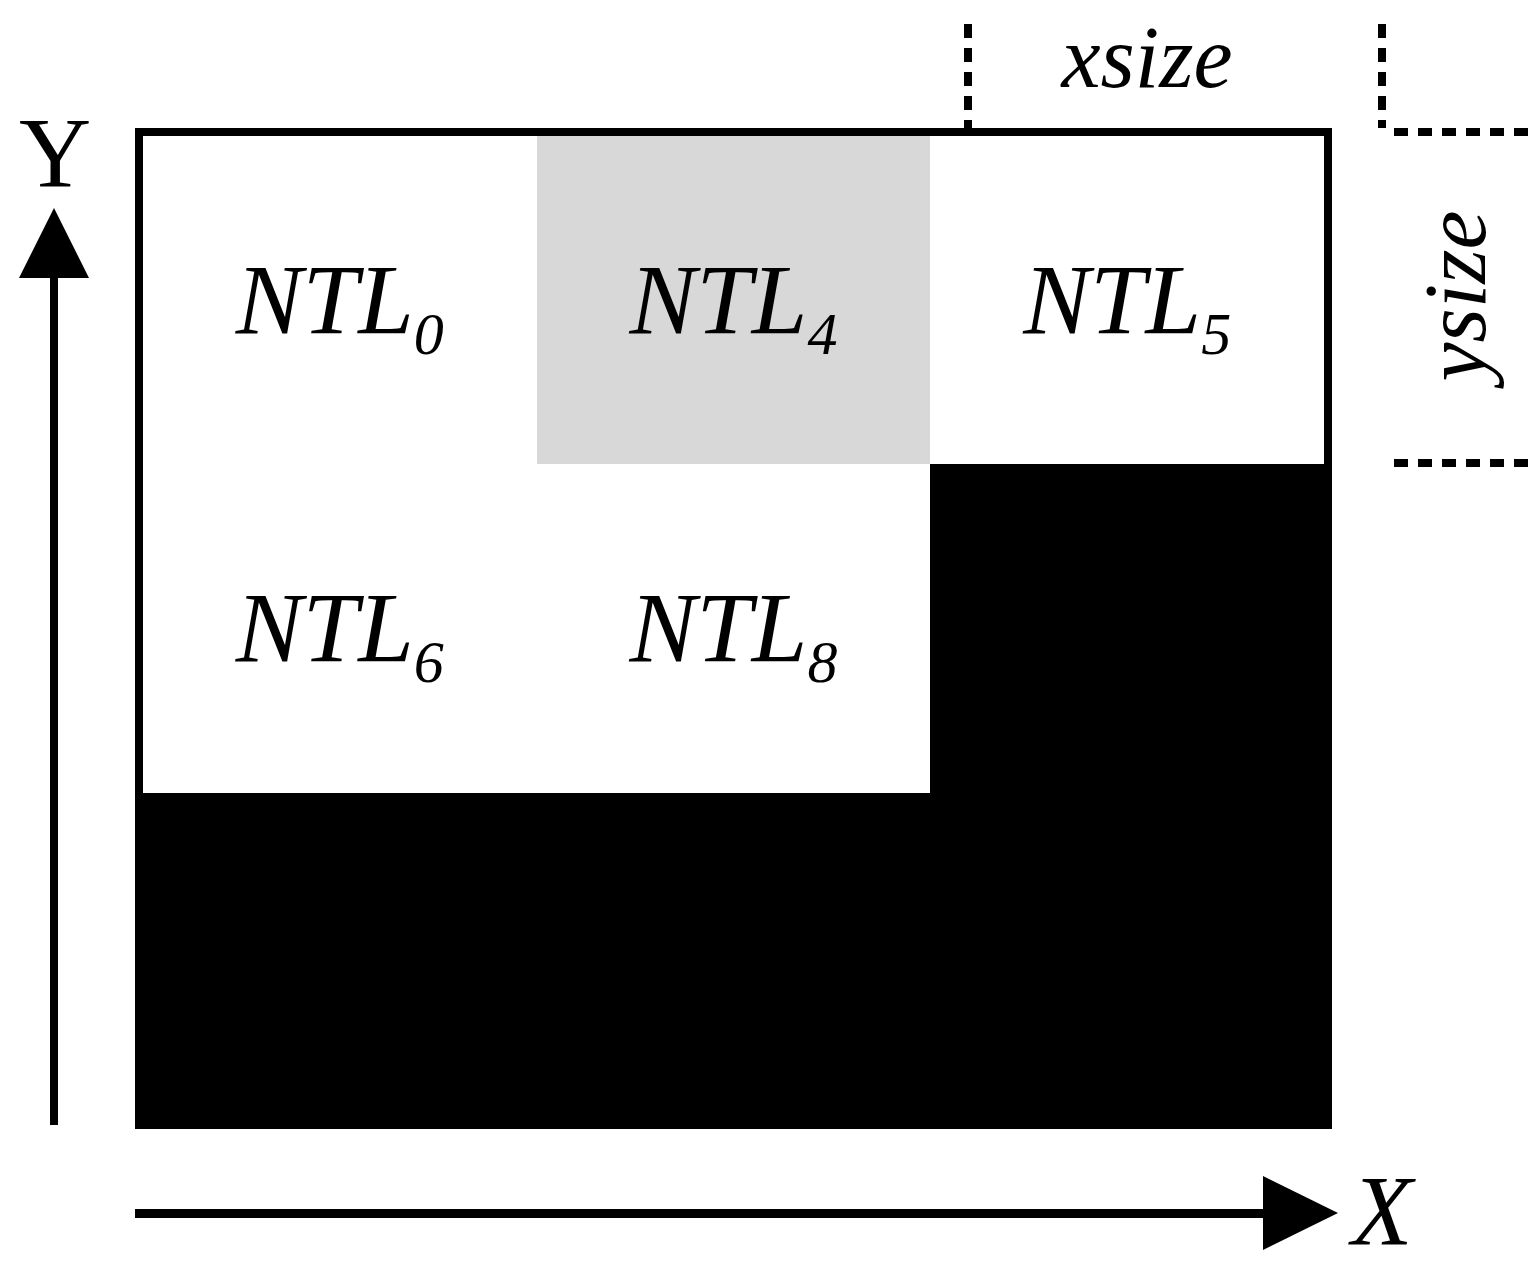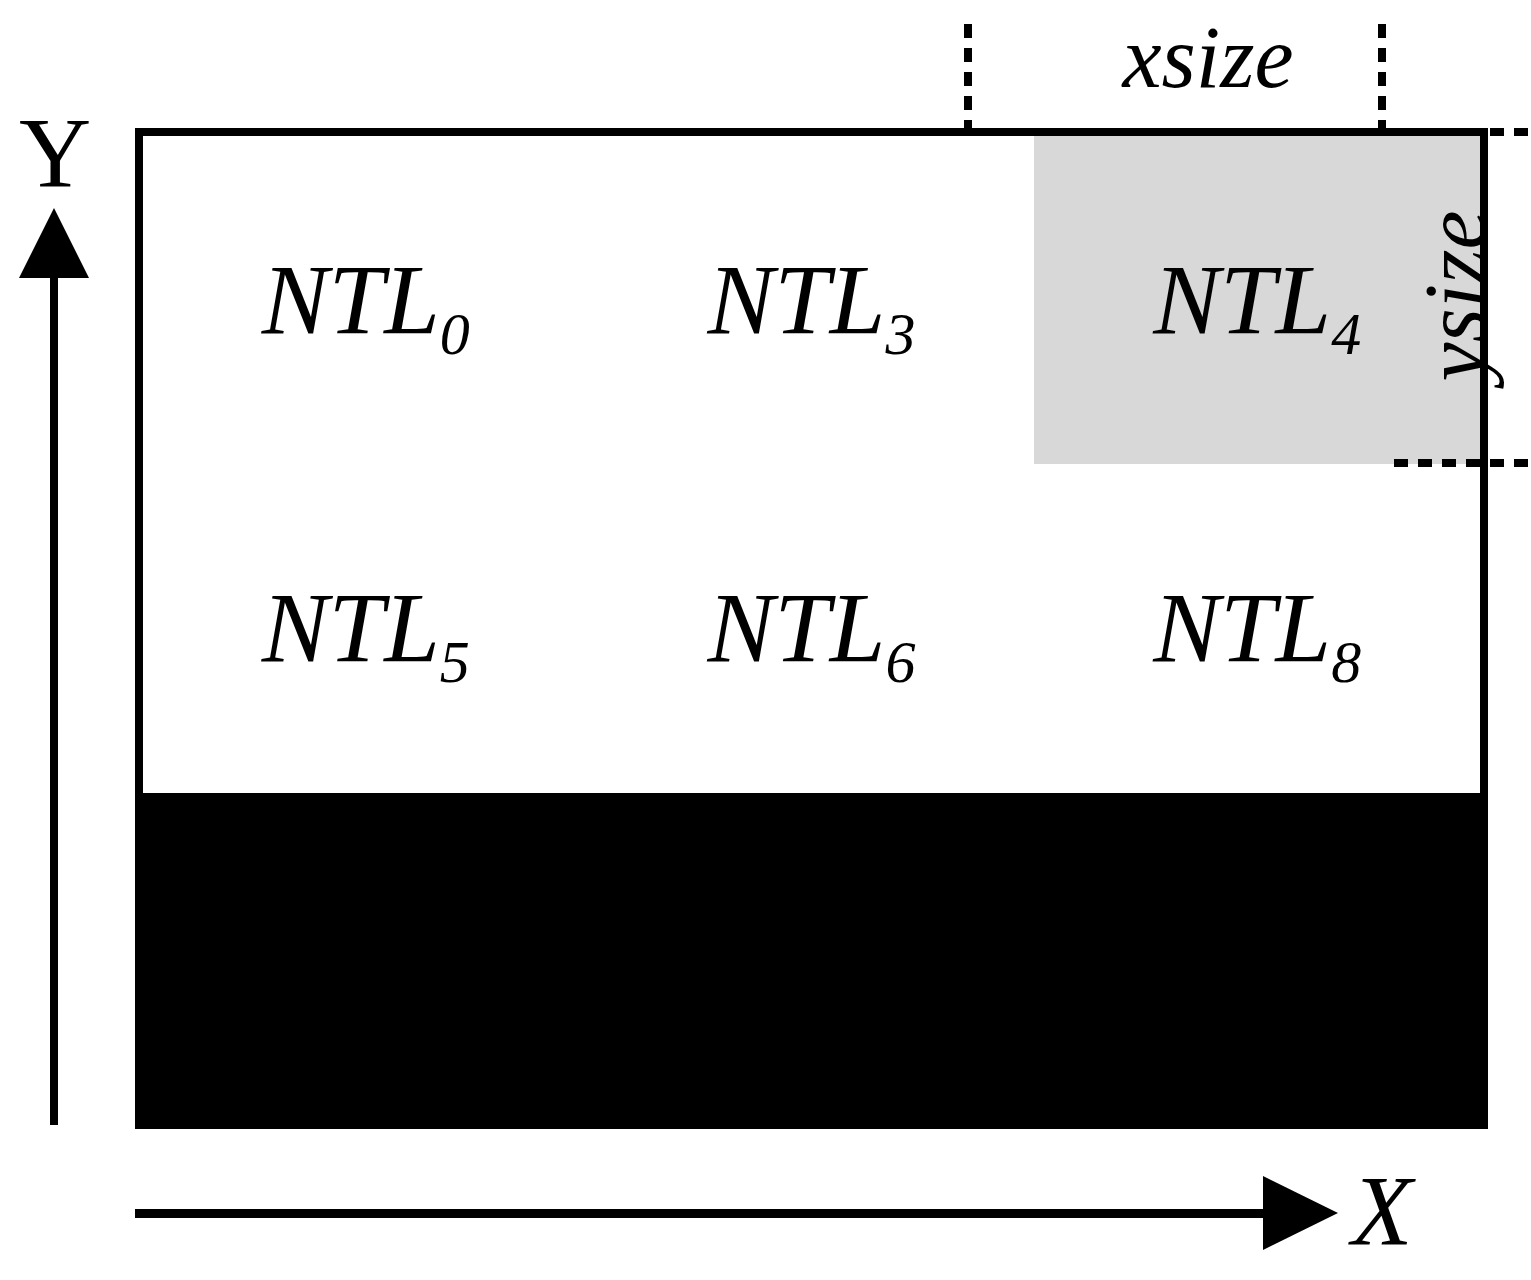--- a/index.html
+++ b/index.html
@@ -42,21 +42,21 @@
     background:var(--line);
   }
   .x-arrow-head{
     position:absolute;left:1263px;top:1176px;width:0;height:0;
     border-top:37px solid transparent;
     border-bottom:37px solid transparent;
     border-left:75px solid var(--line);
   }
   
   .grid{
-    position:absolute;left:135px;top:128px;width:1353px;height:1001px;
+    position:absolute;left:135px;top:128px;width:1197px;height:1001px;
     box-sizing:border-box;
     display:grid;
     grid-template-columns:repeat(3,1fr);
     grid-template-rows:repeat(3,1fr);
     gap:0;
     padding:8px;
     background:var(--line);
   }
   .cell{
     background:var(--bg);
@@ -87,42 +87,39 @@
   .dash-ysize-top{left:1394px;top:128px;width:137px;}
   .dash-ysize-mid{left:1394px;top:459px;width:137px;}
   
   .size-label{
     position:absolute;
     font-style:italic;
     font-size:88px;
     line-height:1;
     text-align:center;
   }
-  .xsize-label{left:1000px;top:14px;width:416px;}
+  .xsize-label{left:939px;top:14px;width:416px;}
   .ysize-label{
     left:1456px;top:296px;width:360px;height:100px;
     transform:translate(-50%,-50%) rotate(-90deg);
     display:flex;align-items:center;justify-content:center;
   }
 </style>
 </head>
 <body>
 
 <div class="canvas">
 
   <div class="axis-label y-label">Y</div>
   <div class="y-arrow-head"></div>
   <div class="y-arrow-line"></div>
 
   <div class="grid">
     <div class="cell">
       <span class="cell-label"><span>NTL</span><sub>0</sub></span>
-    </div>
-    <div class="cell">
-      <span class="cell-label"><span>NTL</span><sub>3</sub></span>
     </div>
     <div class="cell highlight">
       <span class="cell-label"><span>NTL</span><sub>4</sub></span>
     </div>
     <div class="cell">
       <span class="cell-label"><span>NTL</span><sub>5</sub></span>
     </div>
     <div class="cell">
       <span class="cell-label"><span>NTL</span><sub>6</sub></span>
     </div>

